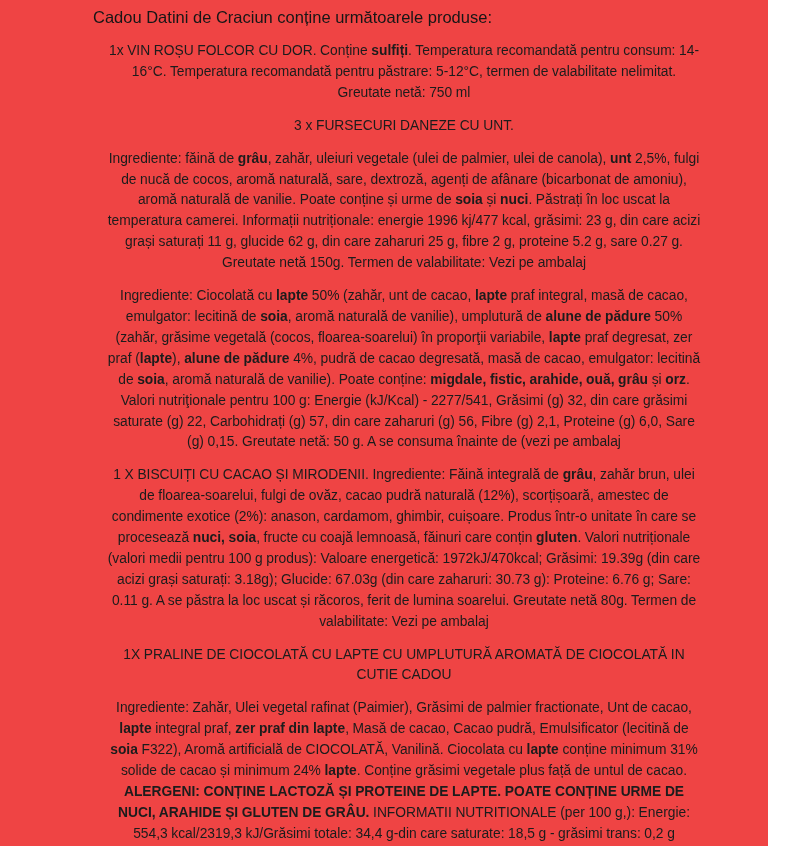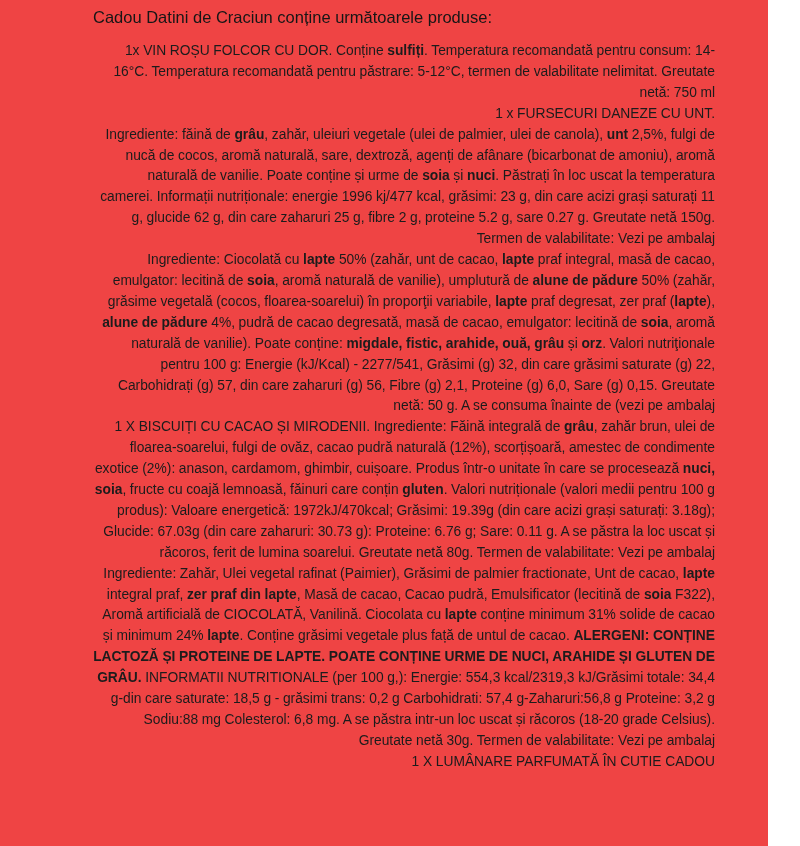--- a/index.html
+++ b/index.html
@@ -24,35 +24,36 @@
     font-weight: 400;
     color: #161616;
   }
   .doc-body {
     width: 622px;
     font-size: 13.8px;
     line-height: 20.9px;
     color: #1c1c1c;
   }
   .para {
-    margin: 0;
-    text-align: right;
+    margin: 12px;
+    text-align: center;
     word-spacing: -0.2px;
   }
   .para .b {
     font-weight: 700;
   }
 </style>
 </head>
 <body>
 
 <div class="page">
   <h1 class="doc-title">Cadou Datini de Craciun  conține următoarele produse:</h1>
   <div class="doc-body">
       <div class="para"><span>1x VIN ROȘU FOLCOR CU DOR. Conține </span><span class="b">sulfiți</span><span>. Temperatura recomandată pentru consum: 14-16°C. Temperatura recomandată pentru păstrare: 5-12°C, termen de valabilitate nelimitat. Greutate netă: 750 ml</span></div>
-      <div class="para"><span>1 x FURSECURI DANEZE CU UNT.</span></div>
+      <div class="para"><span>3 x FURSECURI DANEZE CU UNT.</span></div>
       <div class="para"><span>Ingrediente: făină de </span><span class="b">grâu</span><span>, zahăr, uleiuri vegetale (ulei de palmier, ulei de canola), </span><span class="b">unt</span><span> 2,5%, fulgi de nucă de cocos, aromă naturală, sare, dextroză, agenți de afânare (bicarbonat de amoniu), aromă naturală de vanilie. Poate conține și urme de </span><span class="b">soia</span><span> și </span><span class="b">nuci</span><span>.  Păstrați în loc uscat la temperatura camerei. Informații nutriționale: energie 1996 kj/477 kcal, grăsimi: 23 g, din care acizi grași saturați 11 g, glucide 62 g, din care zaharuri 25 g, fibre 2 g, proteine 5.2 g, sare 0.27 g. Greutate netă 150g. Termen de valabilitate: Vezi pe ambalaj</span></div>
       <div class="para"><span>Ingrediente: Ciocolată cu </span><span class="b">lapte</span><span> 50% (zahăr, unt de cacao, </span><span class="b">lapte</span><span> praf integral, masă de cacao, emulgator: lecitină de </span><span class="b">soia</span><span>, aromă naturală de vanilie), umplutură de </span><span class="b">alune de pădure</span><span> 50% (zahăr, grăsime vegetală (cocos, floarea-soarelui) în proporţii variabile, </span><span class="b">lapte</span><span> praf degresat, zer praf (</span><span class="b">lapte</span><span>), </span><span class="b">alune de pădure</span><span> 4%, pudră de cacao degresată, masă de cacao, emulgator: lecitină de </span><span class="b">soia</span><span>, aromă naturală de vanilie). Poate conține: </span><span class="b">migdale, fistic, arahide, ouă, grâu</span><span> și </span><span class="b">orz</span><span>. Valori nutriţionale pentru 100 g: Energie (kJ/Kcal) - 2277/541, Grăsimi (g) 32, din care grăsimi saturate (g) 22, Carbohidrați (g) 57, din care zaharuri (g) 56, Fibre (g) 2,1, Proteine (g) 6,0, Sare (g) 0,15. Greutate netă: 50 g. A se consuma înainte de (vezi pe ambalaj</span></div>
       <div class="para"><span>1 X BISCUIȚI CU CACAO ȘI MIRODENII. Ingrediente: Făină integrală de </span><span class="b">grâu</span><span>, zahăr brun, ulei de floarea-soarelui, fulgi de ovăz, cacao pudră naturală (12%), scorțișoară, amestec de condimente exotice (2%): anason, cardamom, ghimbir, cuișoare. Produs într-o unitate în care se procesează </span><span class="b">nuci, soia</span><span>, fructe cu coajă lemnoasă, făinuri care conțin </span><span class="b">gluten</span><span>. Valori nutriționale (valori medii pentru 100 g produs): Valoare energetică: 1972kJ/470kcal; Grăsimi: 19.39g (din care acizi grași saturați: 3.18g); Glucide: 67.03g (din care zaharuri: 30.73 g): Proteine: 6.76 g; Sare: 0.11 g. A se păstra la loc uscat și răcoros, ferit de lumina soarelui. Greutate netă 80g. Termen de valabilitate: Vezi pe ambalaj</span></div>
+      <div class="para"><span>1X PRALINE DE CIOCOLATĂ CU LAPTE CU UMPLUTURĂ AROMATĂ DE CIOCOLATĂ IN CUTIE CADOU</span></div>
       <div class="para"><span>Ingrediente: Zahăr, Ulei vegetal rafinat (Paimier), Grăsimi de palmier fractionate, Unt de cacao, </span><span class="b">lapte</span><span> integral praf, </span><span class="b">zer praf din lapte</span><span>, Masă de cacao, Cacao pudră, Emulsificator (lecitină de </span><span class="b">soia</span><span> F322), Aromă artificială de CIOCOLATĂ, Vanilină. Ciocolata cu </span><span class="b">lapte</span><span> conține minimum 31% solide de cacao și minimum 24% </span><span class="b">lapte</span><span>. Conține grăsimi vegetale plus față de untul de cacao. </span><span class="b">ALERGENI: CONȚINE LACTOZĂ ȘI PROTEINE DE LAPTE. POATE CONȚINE URME DE NUCI, ARAHIDE ȘI GLUTEN DE GRÂU.</span><span> INFORMATII NUTRITIONALE (per 100 g,): Energie: 554,3 kcal/2319,3 kJ/Grăsimi totale: 34,4 g-din care saturate: 18,5 g - grăsimi trans: 0,2 g Carbohidrati: 57,4 g-Zaharuri:56,8 g Proteine: 3,2 g Sodiu:88 mg Colesterol: 6,8 mg. A se păstra intr-un loc uscat și răcoros (18-20 grade Celsius). Greutate netă 30g. Termen de valabilitate: Vezi pe ambalaj</span></div>
       <div class="para"><span>1 X LUMÂNARE PARFUMATĂ ÎN CUTIE CADOU</span></div>
     </div>
 </div>
 
 </body></html>

